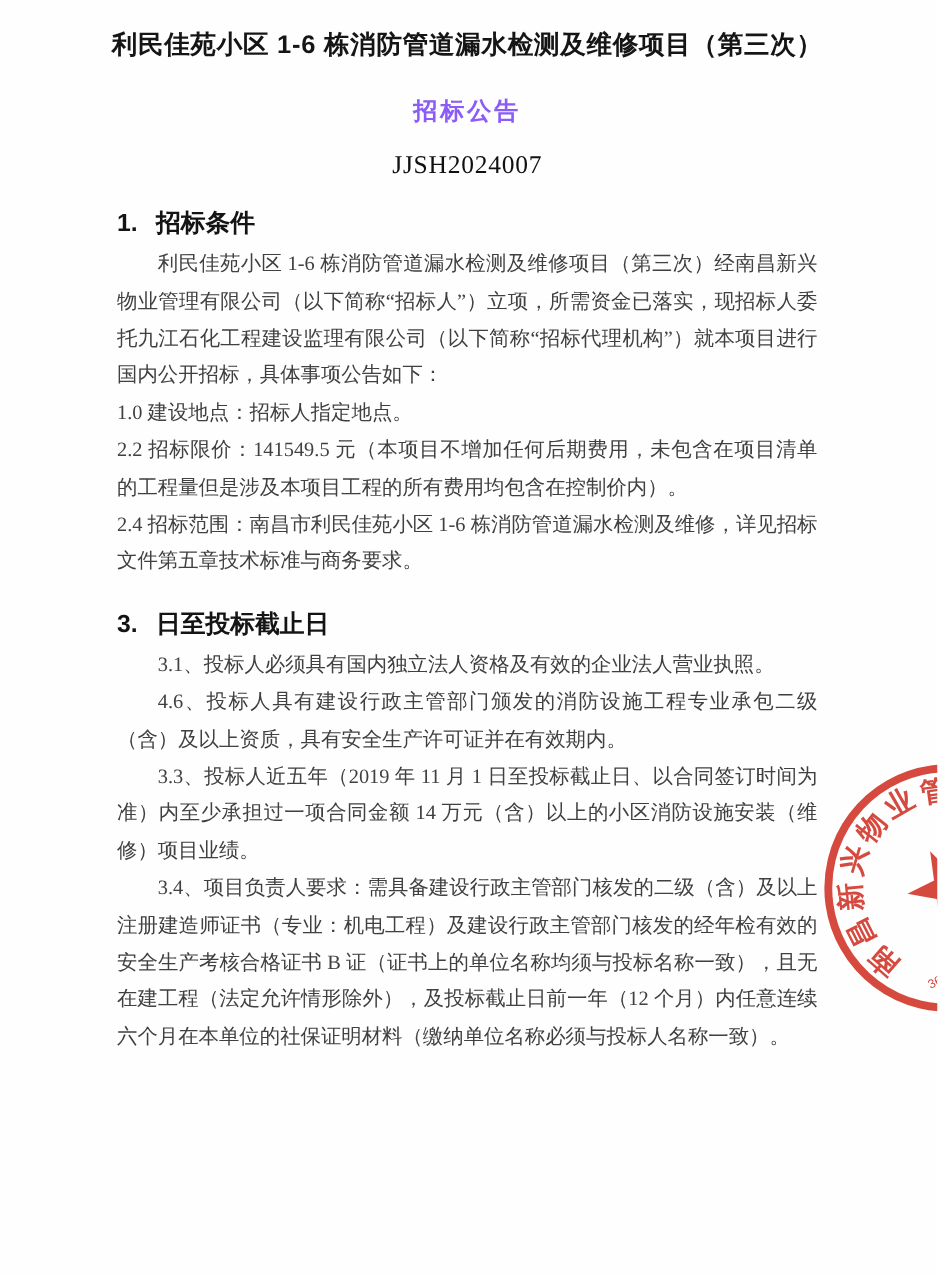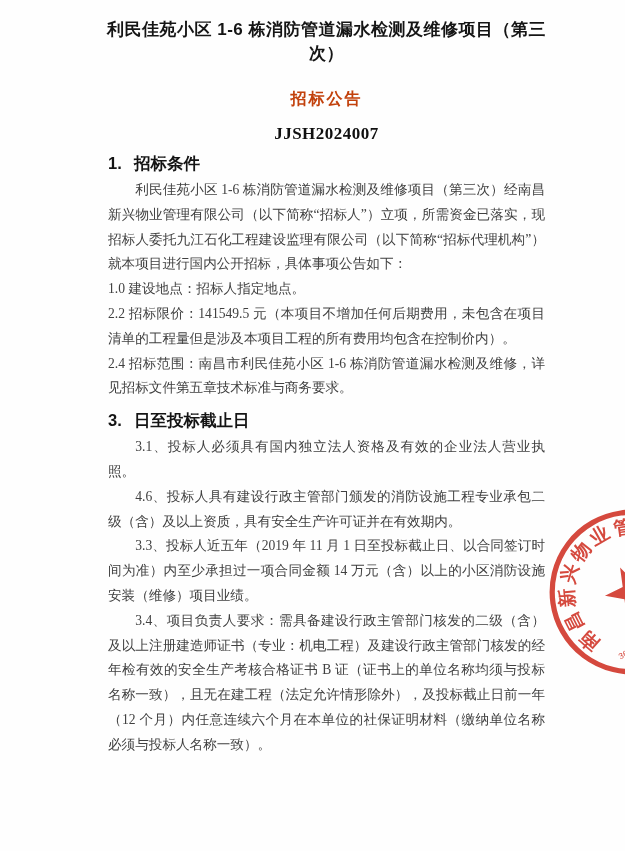--- a/index.html
+++ b/index.html
@@ -4,44 +4,44 @@
 <style>
   html,body{margin:0;padding:0;background:#ffffff;}
   .page{
     position:relative;
     width:625px;height:851px;
     background:#fefefe;
     overflow:hidden;
     font-family:"Liberation Serif","DejaVu Serif",serif;
     color:#1b1b1b;
     box-sizing:border-box;
-    padding:14px 80px 0 108px;
+    padding:14px 80px 0 78px;
   }
   .doc-title{
     font-family:"Liberation Sans","DejaVu Sans",sans-serif;
     font-weight:bold;font-size:17px;line-height:24px;
     text-align:center;letter-spacing:.5px;
     margin:4px -14px 0 -14px;color:#151515;
   }
   .doc-subtitle{
     font-family:"Liberation Sans","DejaVu Sans",sans-serif;
     font-weight:bold;font-size:16px;line-height:20px;
     text-align:center;letter-spacing:2px;
-    margin-top:23px;color:#c2410c;
+    margin-top:23px;color:#8b5cf6;
   }
   .doc-code{
     font-family:"Liberation Serif","DejaVu Serif",serif;
-    font-weight:bold;font-size:17px;line-height:20px;
+    font-weight:normal;font-size:17px;line-height:20px;
     text-align:center;letter-spacing:.5px;
     margin-top:15px;color:#101010;
   }
   .sec-heading{
     font-family:"Liberation Sans","DejaVu Sans",sans-serif;
     font-weight:bold;font-size:16.5px;line-height:26px;
-    color:#141414;margin:6px 0 2px 0;
+    color:#141414;margin:16px 0 2px 0;
   }
   .sec-heading .num{display:inline-block;min-width:26px;}
   .para{
     font-size:13.6px;line-height:24.8px;
     text-align:justify;margin:0;color:#404040;
   }
   .para.indent{text-indent:2em;}
   .stamp{
     position:absolute;left:527px;top:487px;
     width:210px;height:210px;

